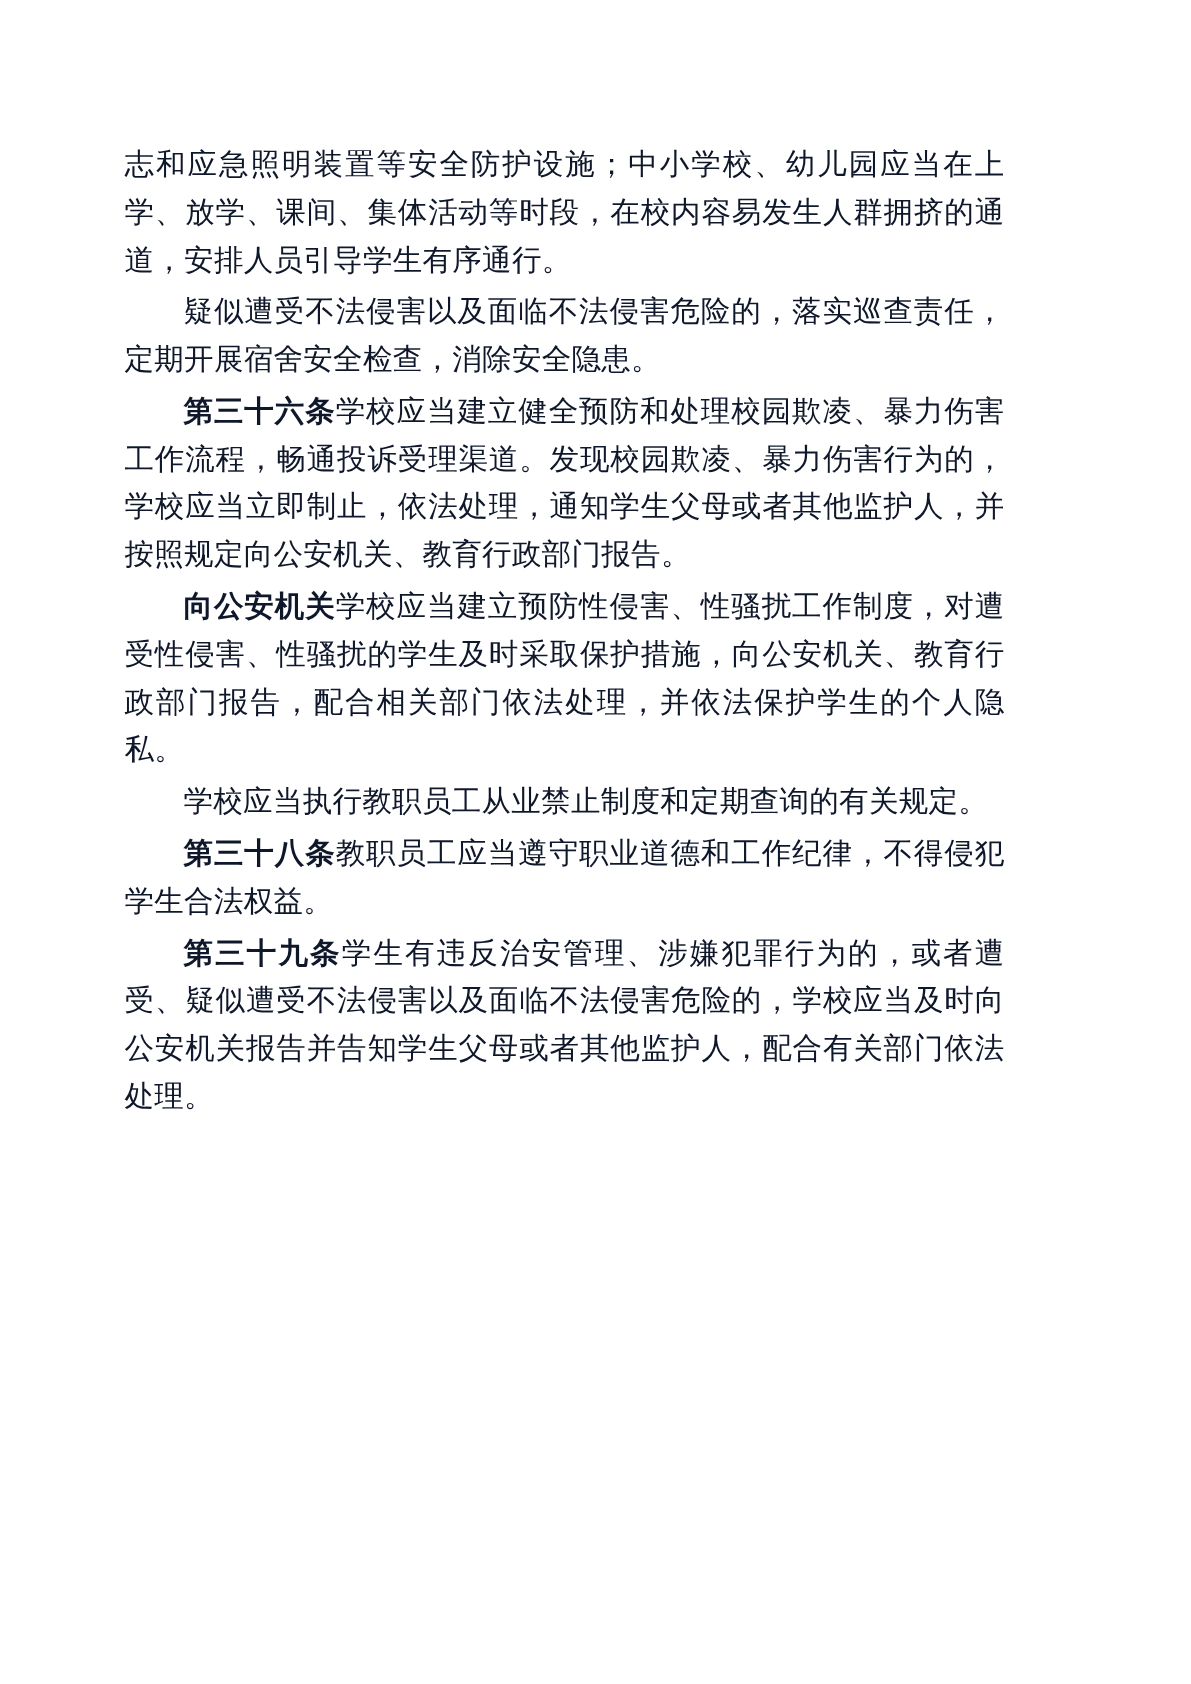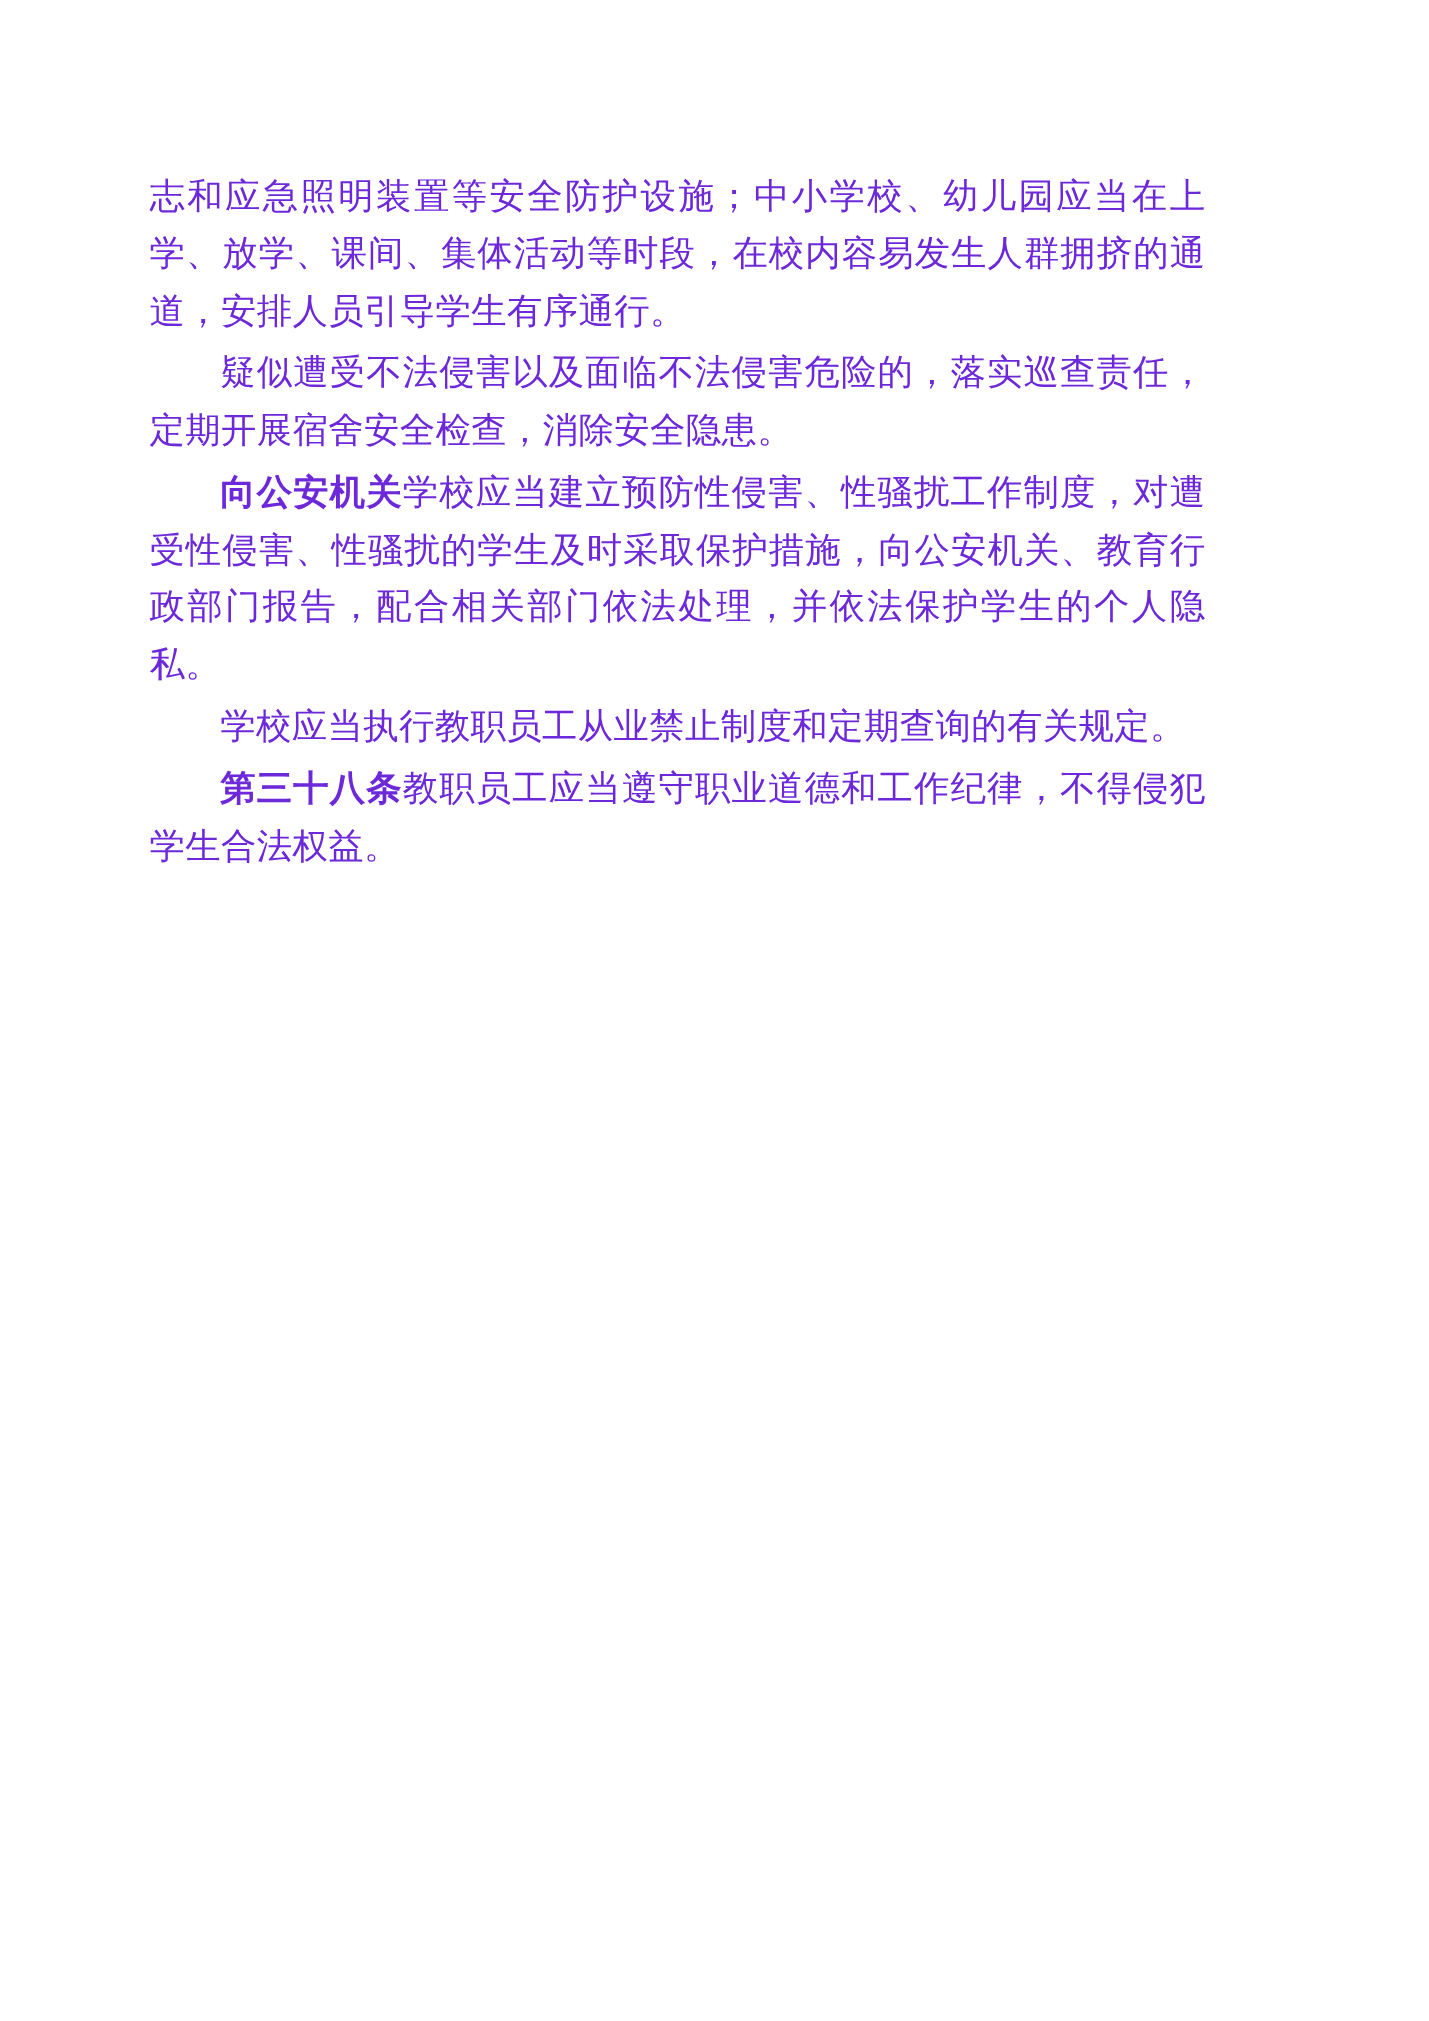--- a/index.html
+++ b/index.html
@@ -9,21 +9,21 @@
   }
   .page {
     position: relative;
     width: 1158px;
     height: 1684px;
     background: #ffffff;
     margin: 0 auto;
     box-sizing: border-box;
     padding: 140px 155px 60px 108px;
     font-family: "Liberation Sans", "DejaVu Sans", sans-serif;
-    color: #6d28d9;
+    color: #0f172a;
   }
   .doc-body {
     width: 880px;
   }
   p.para {
     margin: 0 0 4px 0;
     font-size: 29.5px;
     line-height: 1.62;
     text-align: justify;
     text-justify: inter-ideograph;
@@ -43,29 +43,35 @@
   <div class="doc-body">
 
     <p class="para">
       <span>志和应急照明装置等安全防护设施；中小学校、幼儿园应当在上学、放学、课间、集体活动等时段，在校内容易发生人群拥挤的通道，安排人员引导学生有序通行。</span>
     </p>
 
     <p class="para indent">
       <span>疑似遭受不法侵害以及面临不法侵害危险的，落实巡查责任，定期开展宿舍安全检查，消除安全隐患。</span>
     </p>
 
+    <p class="para indent">
+      <span class="article-num">第三十六条</span><span>学校应当建立健全预防和处理校园欺凌、暴力伤害工作流程，畅通投诉受理渠道。发现校园欺凌、暴力伤害行为的，学校应当立即制止，依法处理，通知学生父母或者其他监护人，并按照规定向公安机关、教育行政部门报告。</span>
+    </p>
 
     <p class="para indent">
       <span class="article-num">向公安机关</span><span>学校应当建立预防性侵害、性骚扰工作制度，对遭受性侵害、性骚扰的学生及时采取保护措施，向公安机关、教育行政部门报告，配合相关部门依法处理，并依法保护学生的个人隐私。</span>
     </p>
 
     <p class="para indent">
       <span>学校应当执行教职员工从业禁止制度和定期查询的有关规定。</span>
     </p>
 
     <p class="para indent">
       <span class="article-num">第三十八条</span><span>教职员工应当遵守职业道德和工作纪律，不得侵犯学生合法权益。</span>
     </p>
 
 
+    <p class="para indent">
+      <span class="article-num">第三十九条</span><span>学生有违反治安管理、涉嫌犯罪行为的，或者遭受、疑似遭受不法侵害以及面临不法侵害危险的，学校应当及时向公安机关报告并告知学生父母或者其他监护人，配合有关部门依法处理。</span>
+    </p>
 
   </div>
 </div>
 
 </body></html>

